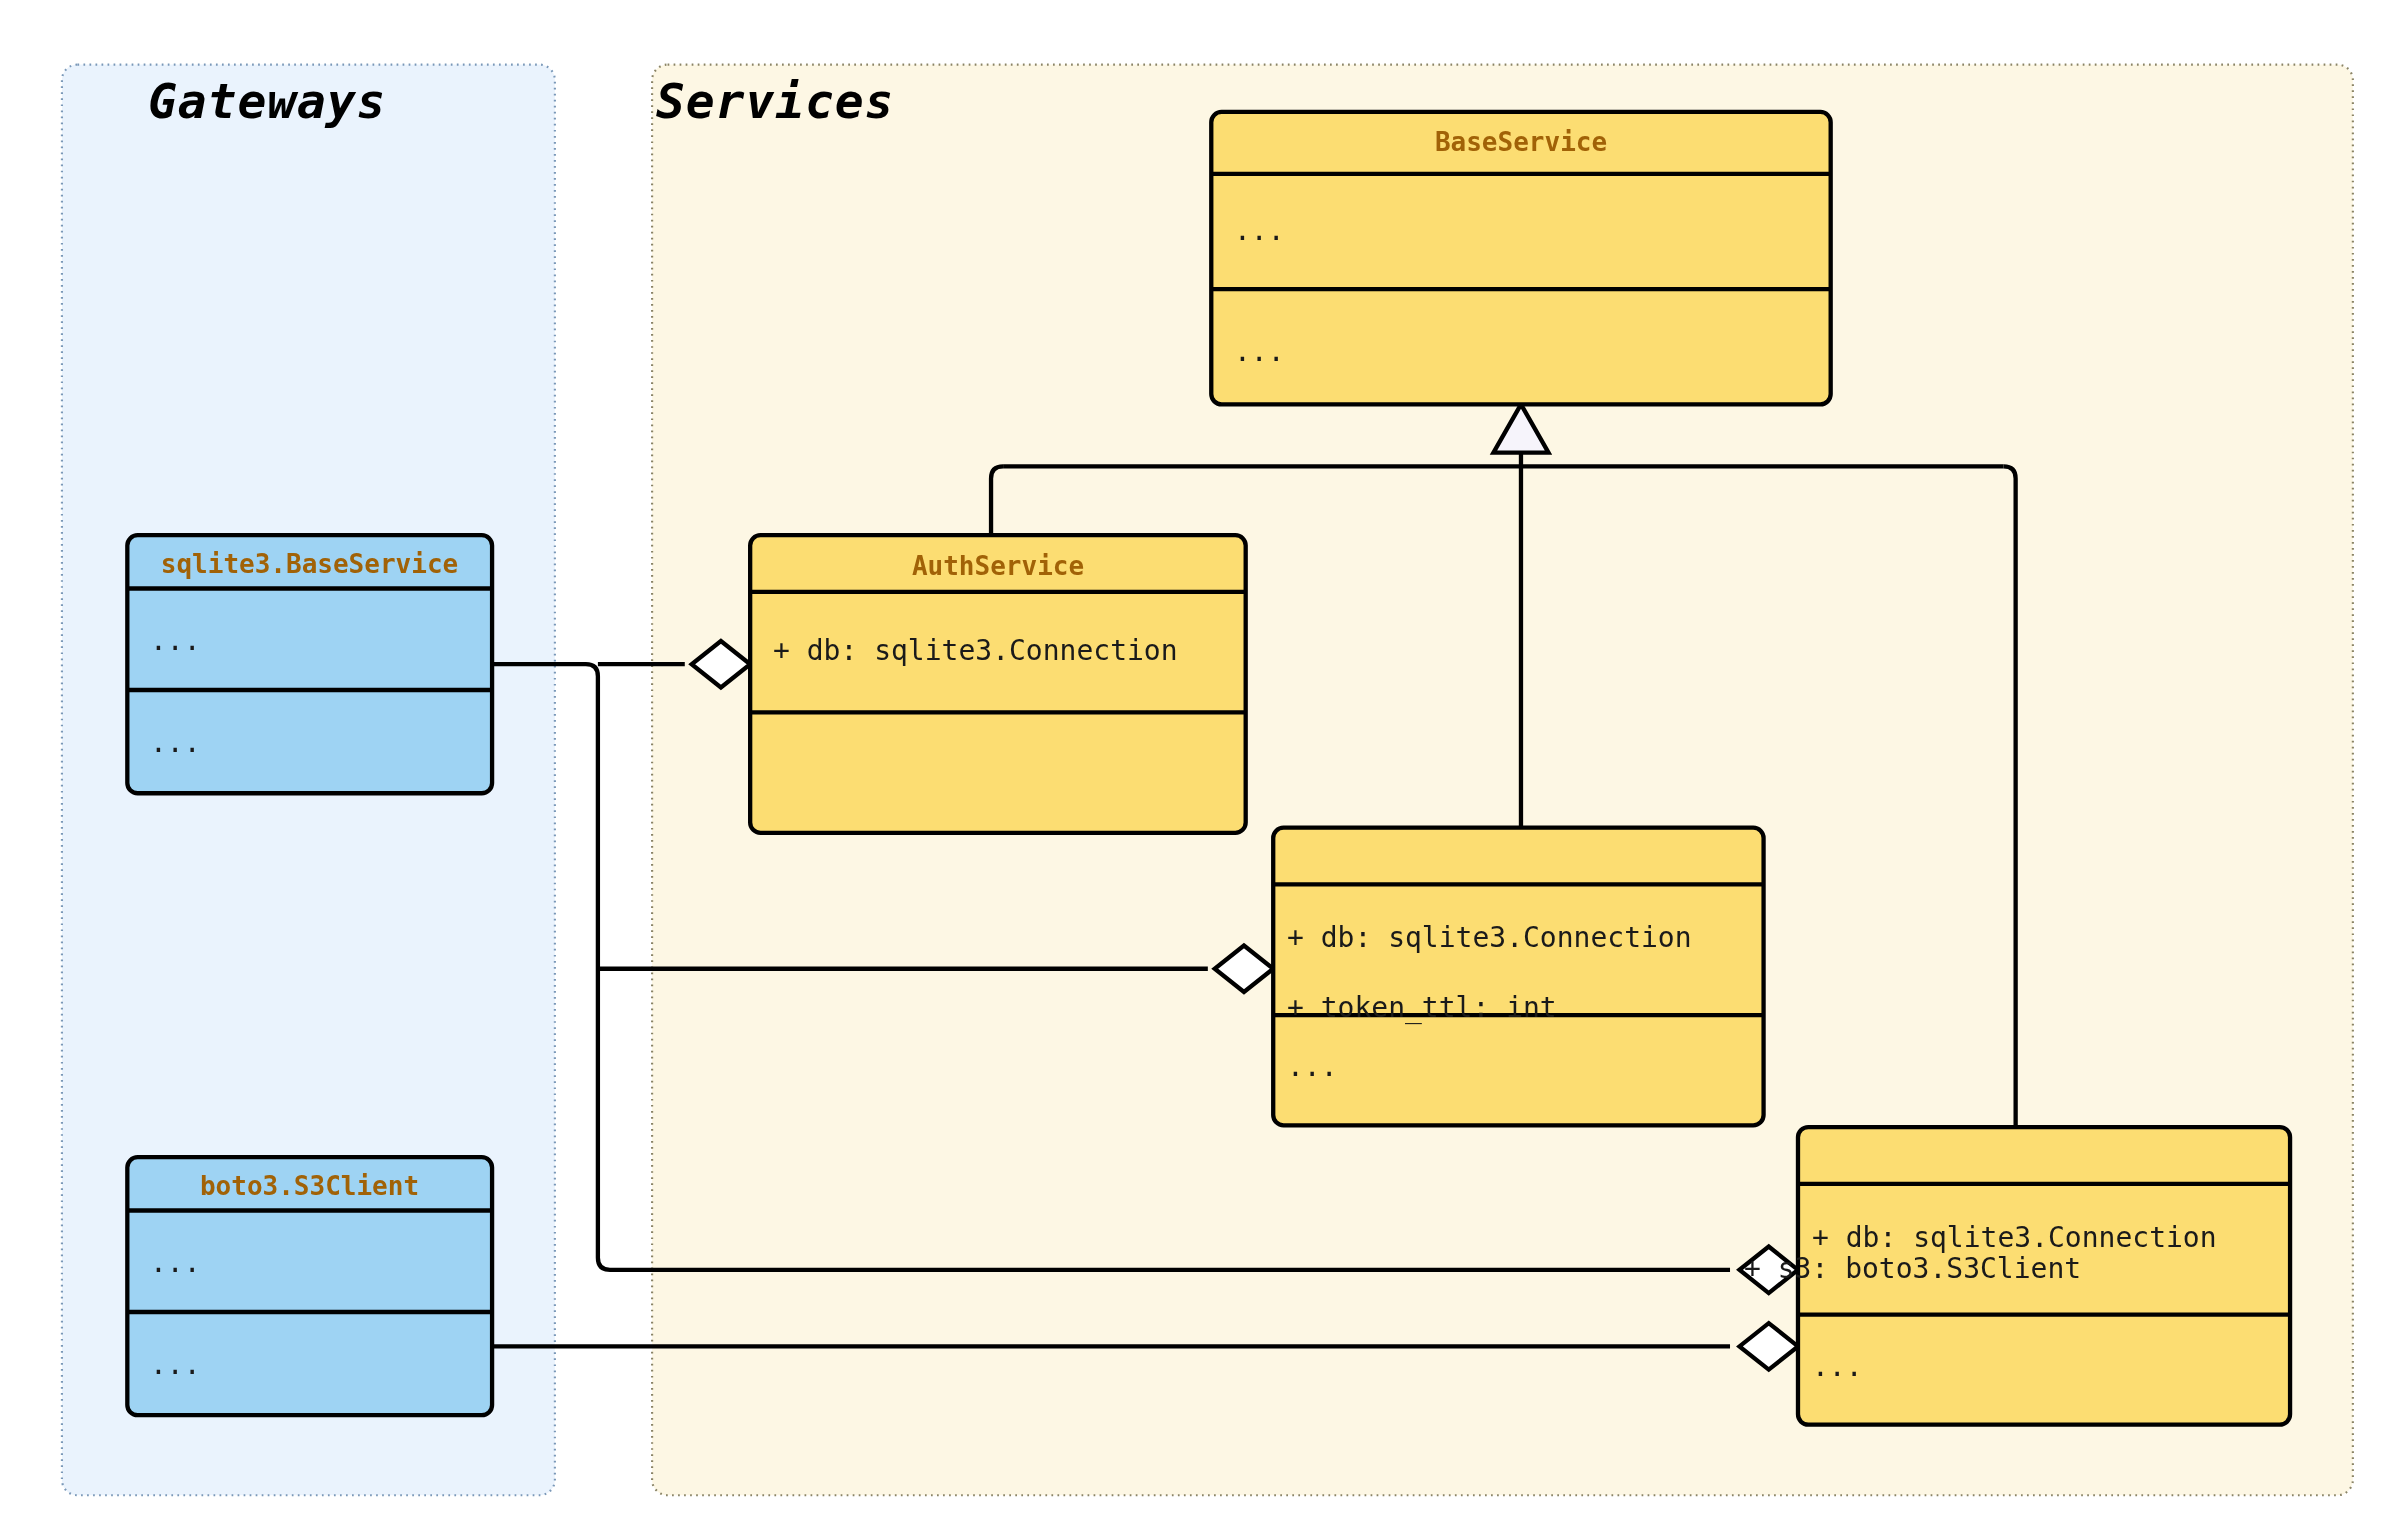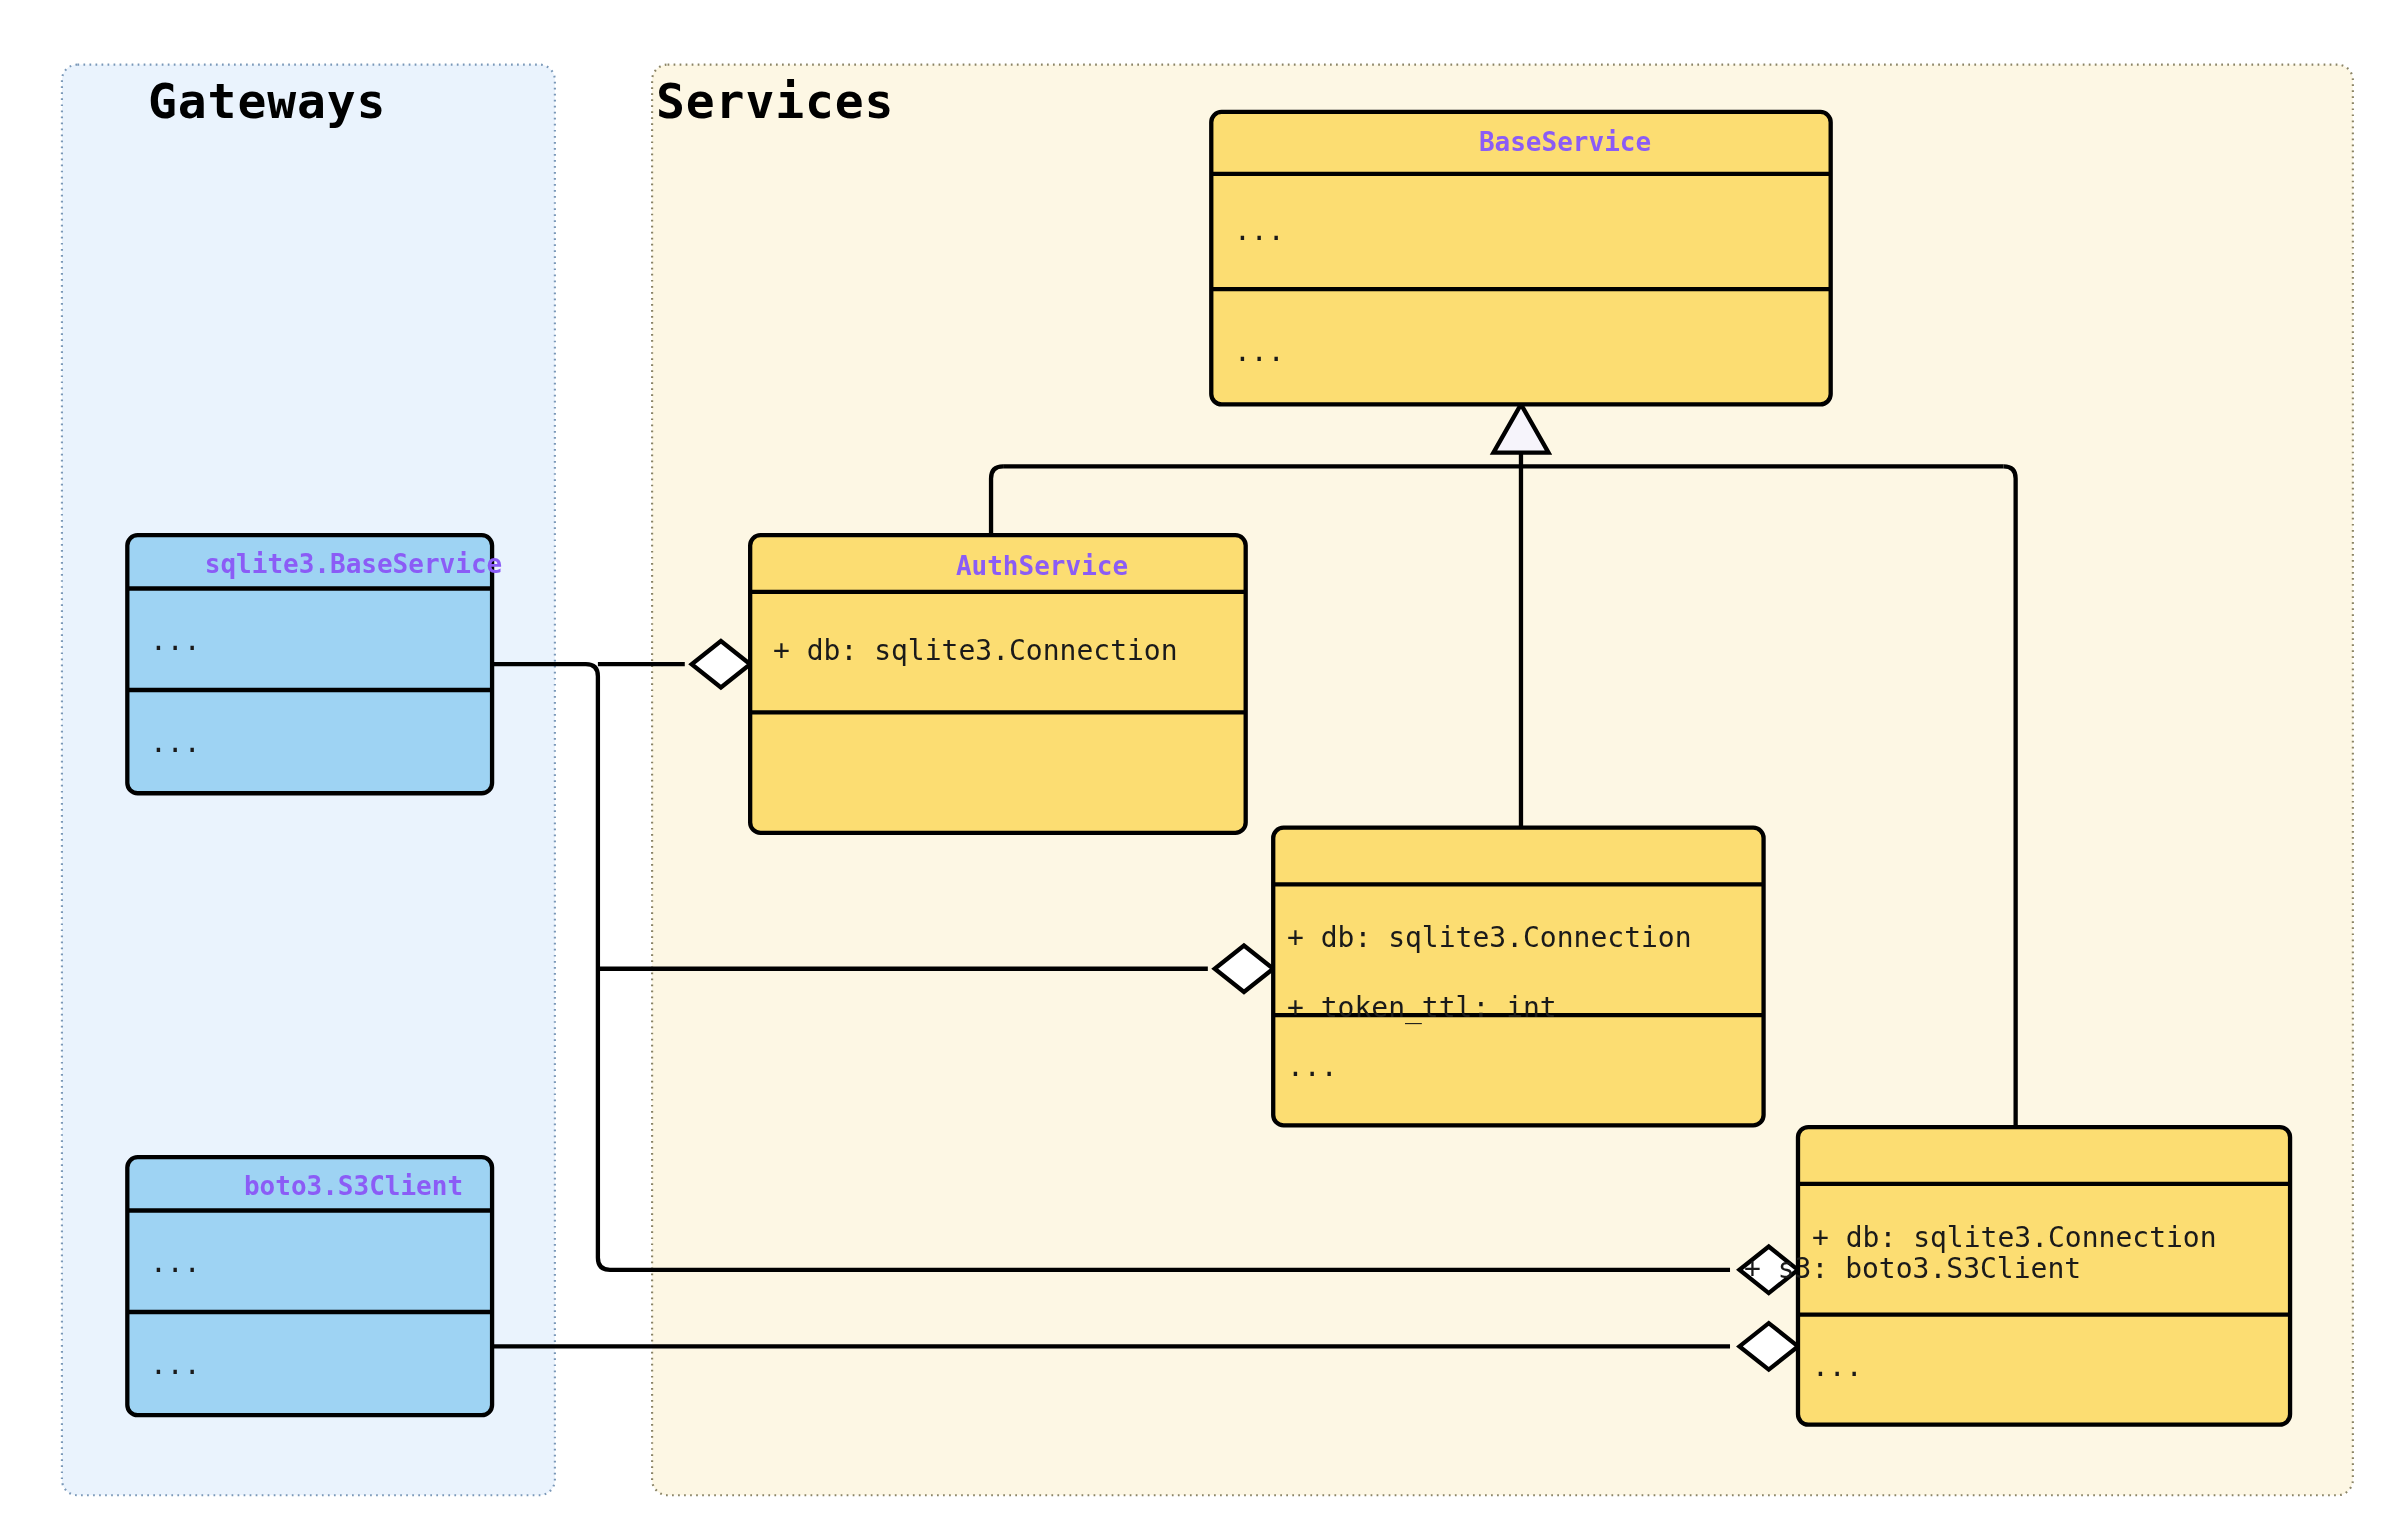--- a/index.html
+++ b/index.html
@@ -23,30 +23,30 @@
     height: 1534px;
   }
   .grp-title {
     position: absolute;
     font-family: "DejaVu Sans Mono", "Liberation Mono", monospace;
     font-weight: bold;
     font-size: 48px;
     color: #000000;
     letter-spacing: 0.9px;
     white-space: nowrap;
+    font-style: italic;
   }
   .cls-title {
     position: absolute;
     font-family: "DejaVu Sans Mono", "Liberation Mono", monospace;
     font-weight: bold;
     font-size: 26px;
-    color: #8b5cf6;
+    color: #a16207;
     text-align: center;
     white-space: nowrap;
-    margin-left: 44px;
   }
   .cls-line {
     position: absolute;
     font-family: "DejaVu Sans Mono", "Liberation Mono", monospace;
     font-weight: normal;
     font-size: 28px;
     color: #1a1a1a;
     white-space: pre;
     line-height: 32px;
   }

